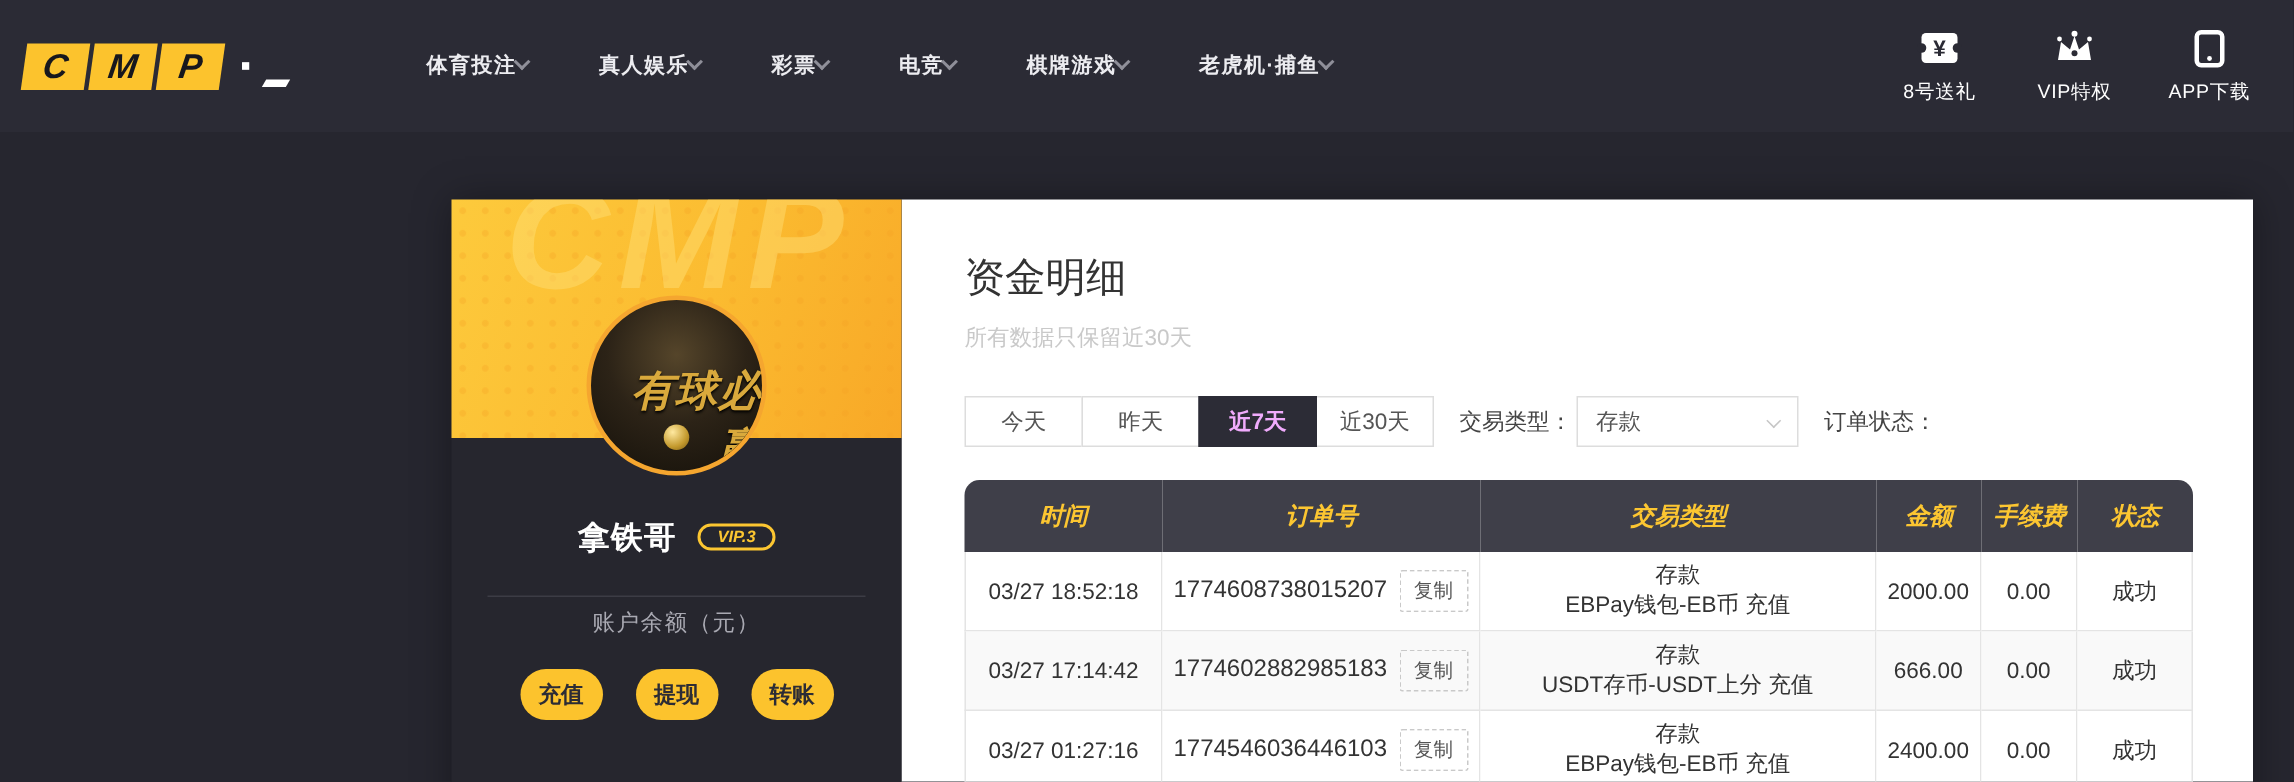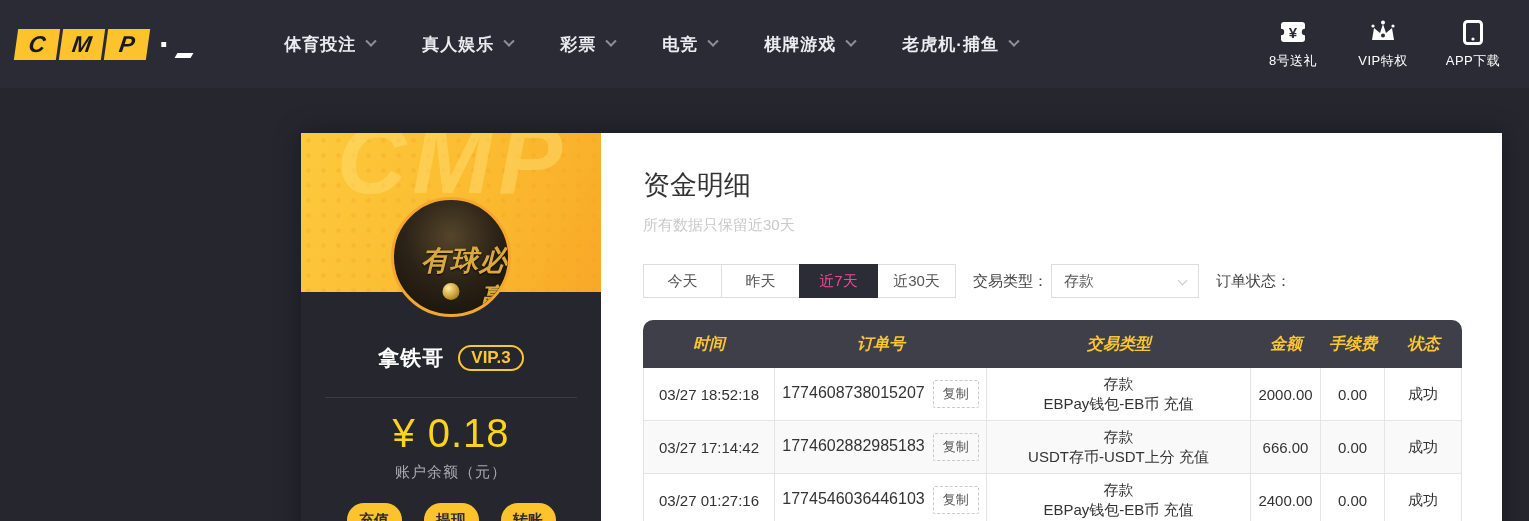--- a/index.html
+++ b/index.html
@@ -27,22 +27,22 @@
   }
   .logo-dot { color:#fff; font-size:34px; font-weight:bold; margin:0 2px 0 8px; }
   .logo-name {
     color:#fff; font-size:37px; font-weight:bold; font-style:italic;
     letter-spacing:2px;
   }
   .logo-dash { width:16px; height:5px; background:#fff; transform:skewX(-30deg); margin:22px 0 0 4px; }
 
   .nav-menu { display:flex; margin-left:92px; gap:47px; }
   .nav-item {
-    display:flex; align-items:center; gap:11px;
-    color:#ececf0; font-size:17px; font-weight:bold; letter-spacing:1px;
+    display:flex; align-items:center; 
+    color:#ececf0; font-size:14px; font-weight:bold; letter-spacing:1px;
     cursor:pointer; white-space:nowrap;
   }
   .chev {
     width:8px; height:8px;
     border-right:2px solid #8f8f99; border-bottom:2px solid #8f8f99;
     transform:rotate(45deg) translate(-2px,-2px);
   }
 
   .quick-links { margin-left:auto; display:flex; gap:32px; }
   .quick-link {
@@ -92,21 +92,21 @@
     position:absolute; left:50%; transform:translateX(-50%); bottom:14px;
     width:17px; height:17px; border-radius:50%;
     background:radial-gradient(circle at 35% 30%, #ffe9a0, #c49a2e 60%, #7a5c14);
   }
   .side-user {
     margin-top:52px; display:flex; justify-content:center; align-items:center; gap:14px;
   }
   .side-username { color:#fff; font-size:21px; font-weight:bold; letter-spacing:1px; }
   .vip-badge {
     border:2px solid #fcc631; border-radius:14px; padding:1px 11px;
-    color:#fcc631; font-size:17px; font-weight:bold; 
+    color:#fcc631; font-size:11px; font-weight:bold; font-style:italic;
   }
   .side-divider { margin:25px 24px 0; border-top:1px solid #3c3c45; }
   .balance {
     margin-top:13px; text-align:center;
     color:#fcd31c; font-size:40px; line-height:44px; letter-spacing:1px;
   }
   .balance-label { margin-top:8px; text-align:center; color:#a9a9b2; font-size:15px; letter-spacing:1px; }
   .side-actions { margin-top:21px; display:flex; justify-content:center; gap:22px; }
   .side-btn {
     width:55px; height:34px; border:none; border-radius:17px;
@@ -124,21 +124,21 @@
 
   .filter-row { margin-top:29px; display:flex; align-items:center; }
   .tab-group { display:flex; }
   .date-tab {
     width:79px; height:34px; border:1px solid #ddd; margin-left:-1px;
     background:#fff; color:#555; font-size:15px; font-family:inherit;
     cursor:pointer; display:flex; align-items:center; justify-content:center;
   }
   .date-tab:first-child { margin-left:0; }
   .date-tab.active {
-    background:#2c2c36; border-color:#2c2c36; color:#ec4899; font-weight:normal;
+    background:#2c2c36; border-color:#2c2c36; color:#f0abfc; font-weight:bold;
     position:relative; z-index:1;
   }
   .filter-label { margin-left:17px; font-size:15px; color:#444; white-space:nowrap; }
   .select {
     width:148px; height:34px; border:1px solid #ddd; margin-left:3px;
     display:flex; align-items:center; padding:0 12px;
     font-size:15px; color:#555; cursor:pointer; position:relative; background:#fff;
   }
   .select .sel-chev {
     position:absolute; right:12px; top:12px;
@@ -268,21 +268,20 @@
     </div>
     <div class="avatar">
       <div class="avatar-text">有球必赢</div>
       <div class="avatar-ball"></div>
     </div>
     <div class="side-user">
       <span class="side-username">拿铁哥</span>
       <span class="vip-badge">VIP.3</span>
     </div>
     <div class="side-divider"></div>
-    <div class="balance">¥ 0.18</div>
     <div class="balance-label">账户余额（元）</div>
     <div class="side-actions">
       <button class="side-btn">充值</button>
       <button class="side-btn">提现</button>
       <button class="side-btn">转账</button>
     </div>
   </aside>
 
   <section class="content">
     <h1 class="page-title">资金明细</h1>

